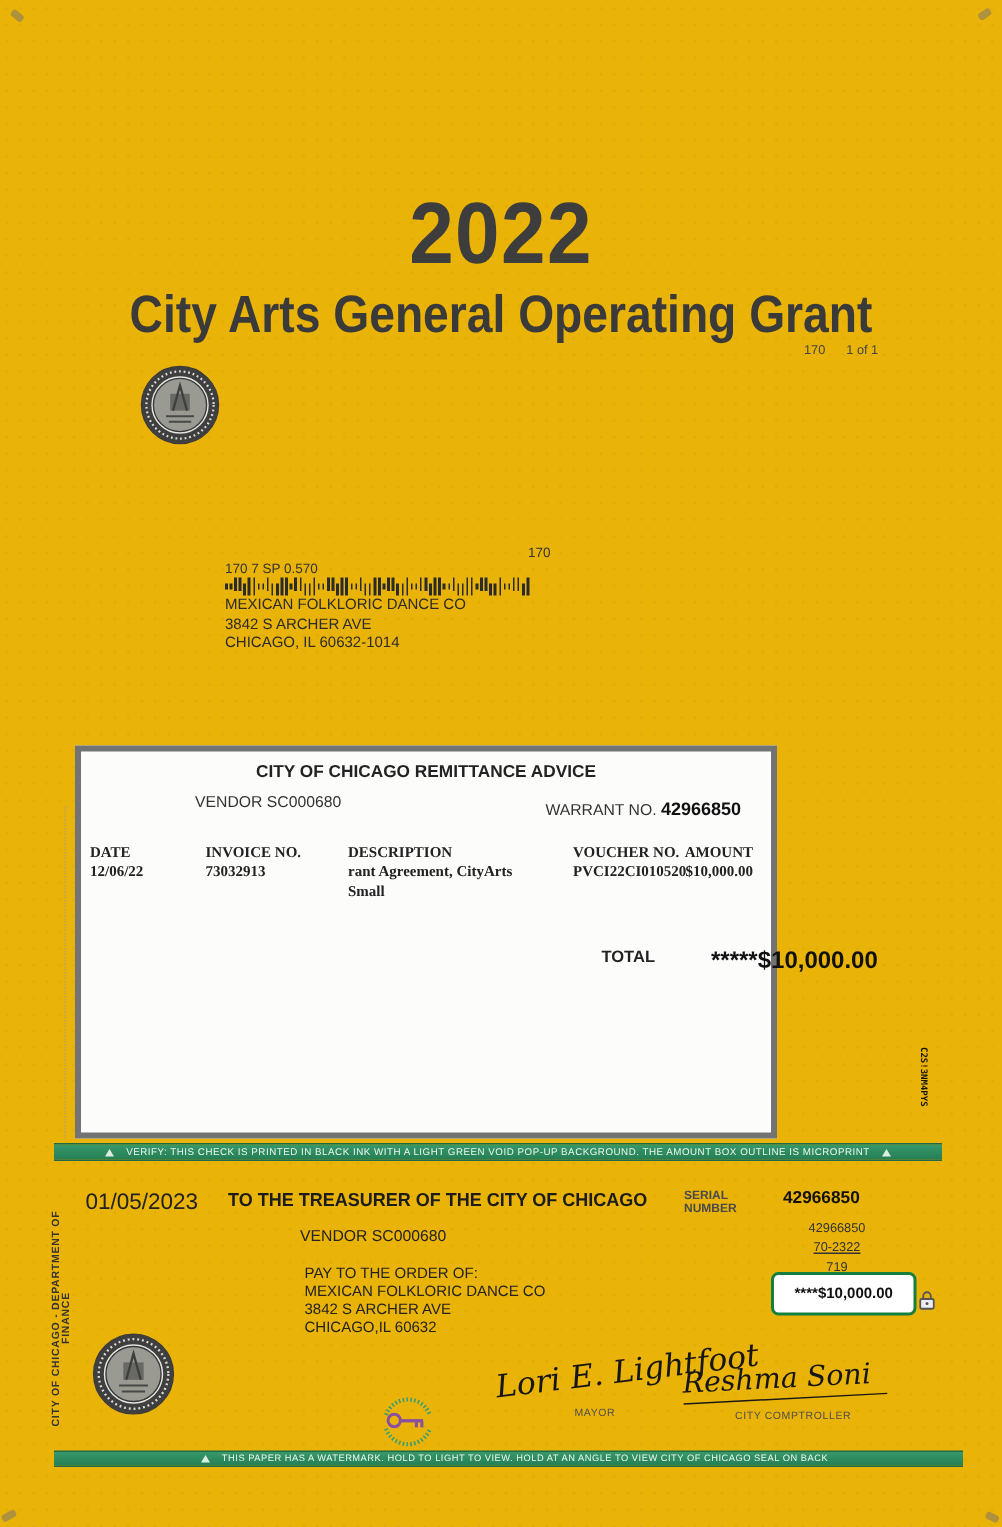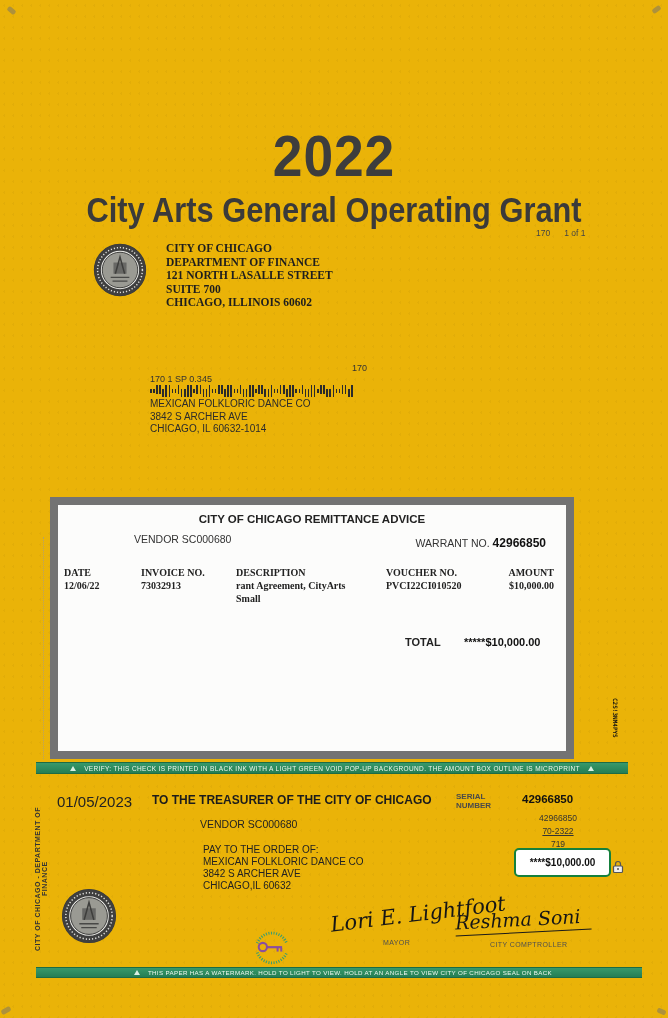--- a/index.html
+++ b/index.html
@@ -25,29 +25,29 @@
   .sortline{position:absolute;left:150px;top:374px;font-size:9px;color:#333;}
   .imb{position:absolute;left:150px;top:385px;width:214px;height:12px;display:flex;align-items:center;gap:1.6px;}
   .imb i{width:1.5px;background:#2b2b2b;flex:none;}
   .imb .s0{height:4px;}
   .imb .s1{height:8.5px;align-self:flex-start;}
   .imb .s2{height:8.5px;align-self:flex-end;}
   .imb .s3{height:12px;}
   .recipient{position:absolute;left:150px;top:398px;font-size:10px;line-height:12.5px;font-weight:500;color:#2b2b2b;}
 
   
-  .rembox{position:absolute;left:50px;top:497px;width:524px;height:262px;
-          border:8px solid #737373;background:#fcfcfb;box-sizing:border-box;}
+  .rembox{position:absolute;left:50px;top:497px;width:468px;height:262px;
+          border:4px solid #737373;background:#fcfcfb;box-sizing:border-box;}
   .rem-title{position:absolute;left:0;top:8px;width:100%;text-align:center;font-size:11.5px;font-weight:bold;color:#222;}
   .rem-vendor{position:absolute;left:76px;top:28px;font-size:10.5px;color:#333;}
   .rem-warrant{position:absolute;right:20px;top:31px;font-size:10.5px;color:#333;}
   .rem-warrant b{font-size:12px;color:#111;}
   .t{position:absolute;font-family:Liberation Serif, serif;font-weight:bold;font-size:10px;color:#222;white-space:pre;}
   .rem-total-label{position:absolute;left:347px;top:131px;font-size:11px;font-weight:bold;color:#222;}
-  .rem-total-amt{position:absolute;left:406px;top:131px;font-size:11px;font-weight:bold;color:#111;}
+  .rem-total-amt{position:absolute;left:420px;top:131px;font-size:16px;font-weight:bold;color:#111;}
 
   .perf{position:absolute;left:43px;top:537px;height:222px;border-left:1px dotted #9a9a9a;opacity:.65;}
   .edgecode{position:absolute;left:612px;top:698px;writing-mode:vertical-rl;
             font-family:"DejaVu Sans Mono",monospace;font-size:6px;font-weight:bold;color:#141414;letter-spacing:0;}
 
   
   .band{position:absolute;height:12px;background:linear-gradient(180deg,#37996b,#257e54);
         display:flex;align-items:center;justify-content:center;
         color:#eef7f0;font-size:6.5px;letter-spacing:.35px;white-space:nowrap;
         border-top:1px solid #1d6b45;border-bottom:1px solid #1d6b45;box-sizing:border-box;}
@@ -104,30 +104,23 @@
   <svg class="seal" style="left:92px;top:242px;" width="56" height="56" viewBox="0 0 60 60">
     <circle cx="30" cy="30" r="27" fill="#e6e6e2" stroke="#3a3a3a" stroke-width="2"></circle>
     <circle cx="30" cy="30" r="24" fill="none" stroke="#3f3f3f" stroke-width="7"></circle>
     <circle cx="30" cy="30" r="24" fill="none" stroke="#dcdcd8" stroke-width="1.6" stroke-dasharray="1.3 2"></circle>
     <circle cx="30" cy="30" r="19" fill="#a9a9a2" stroke="#333" stroke-width="1"></circle>
     <rect x="23" y="22" width="14" height="12" fill="#555" opacity=".8"></rect>
     <path d="M25 34 L30 16 L35 34" fill="none" stroke="#2e2e2e" stroke-width="1.6"></path>
     <path d="M20 38 h20 M22 42 h16" stroke="#3b3b3b" stroke-width="1.4"></path>
     <circle cx="30" cy="30" r="19" fill="#6e6e66" opacity=".25"></circle>
   </svg>
-  <div class="sender">
-    <div>CITY OF CHICAGO</div>
-    <div>DEPARTMENT OF FINANCE</div>
-    <div>121 NORTH LASALLE STREET</div>
-    <div>SUITE 700</div>
-    <div>CHICAGO, ILLINOIS 60602</div>
-  </div>
 
   <div class="batchmark">170</div>
-  <div class="sortline">170 1 SP 0.345</div>
+  <div class="sortline">170 7 SP 0.570</div>
   <div class="imb">
       <i class="s0"></i>
       <i class="s0"></i>
       <i class="s1"></i>
       <i class="s1"></i>
       <i class="s2"></i>
       <i class="s3"></i>
       <i class="s3"></i>
       <i class="s0"></i>
       <i class="s0"></i>

